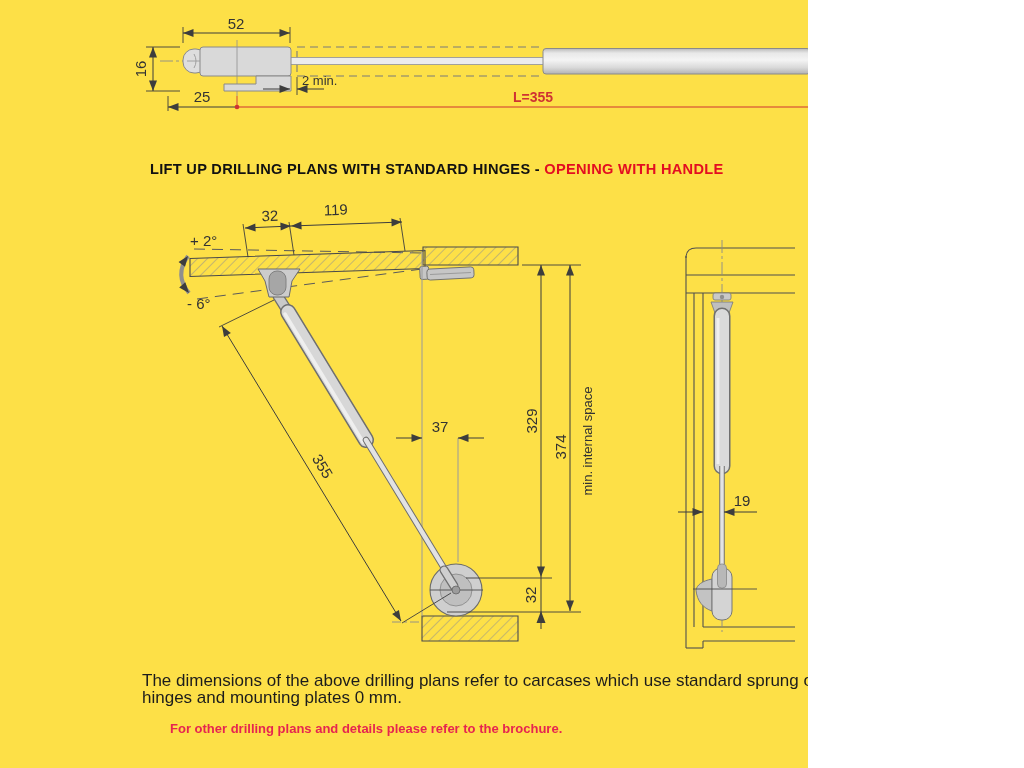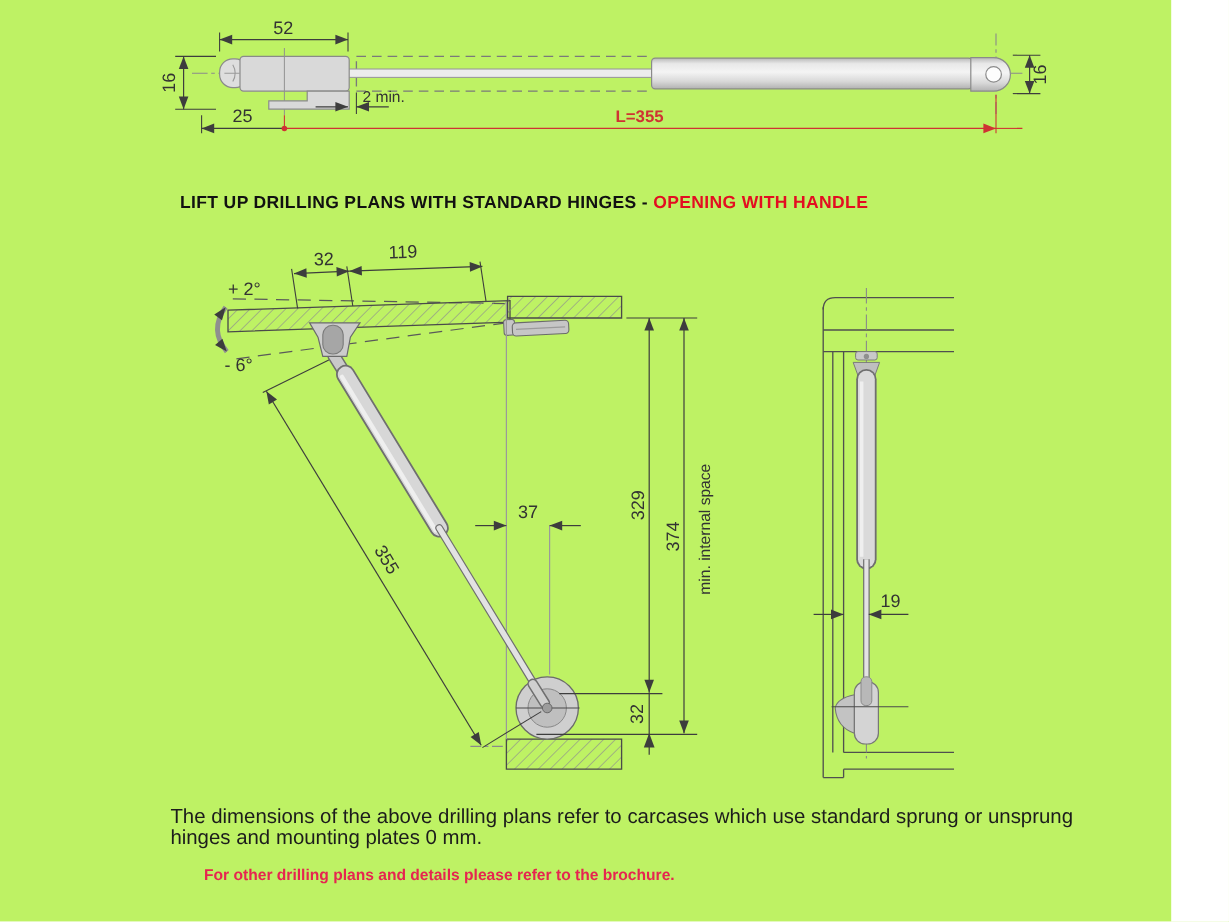--- a/index.html
+++ b/index.html
@@ -1,16 +1,16 @@
 <!DOCTYPE html>
 <html><head>
 <meta charset="utf-8">
 <style>
   html,body{margin:0;padding:0;background:#ffffff;}
-  .page{position:relative;width:976px;height:768px;background:#bef264;overflow:hidden;
+  .page{position:relative;width:808px;height:768px;background:#fde047;overflow:hidden;
         font-family:"Liberation Sans",sans-serif;}
   svg text{font-family:"Liberation Sans",sans-serif;}
   .dim{font-size:15px;fill:#333;}
   .dimsm{font-size:13px;fill:#333;}
   .dimred{font-size:14px;fill:#cf3333;font-weight:bold;}
   .title{position:absolute;left:150px;top:161px;font-size:14.6px;font-weight:bold;
          letter-spacing:.3px;color:#111;white-space:nowrap;}
   .title .red{color:#e30e21;}
   .notes{position:absolute;left:142px;top:672px;width:770px;font-size:17px;
          line-height:17px;color:#1c1c1c;}

